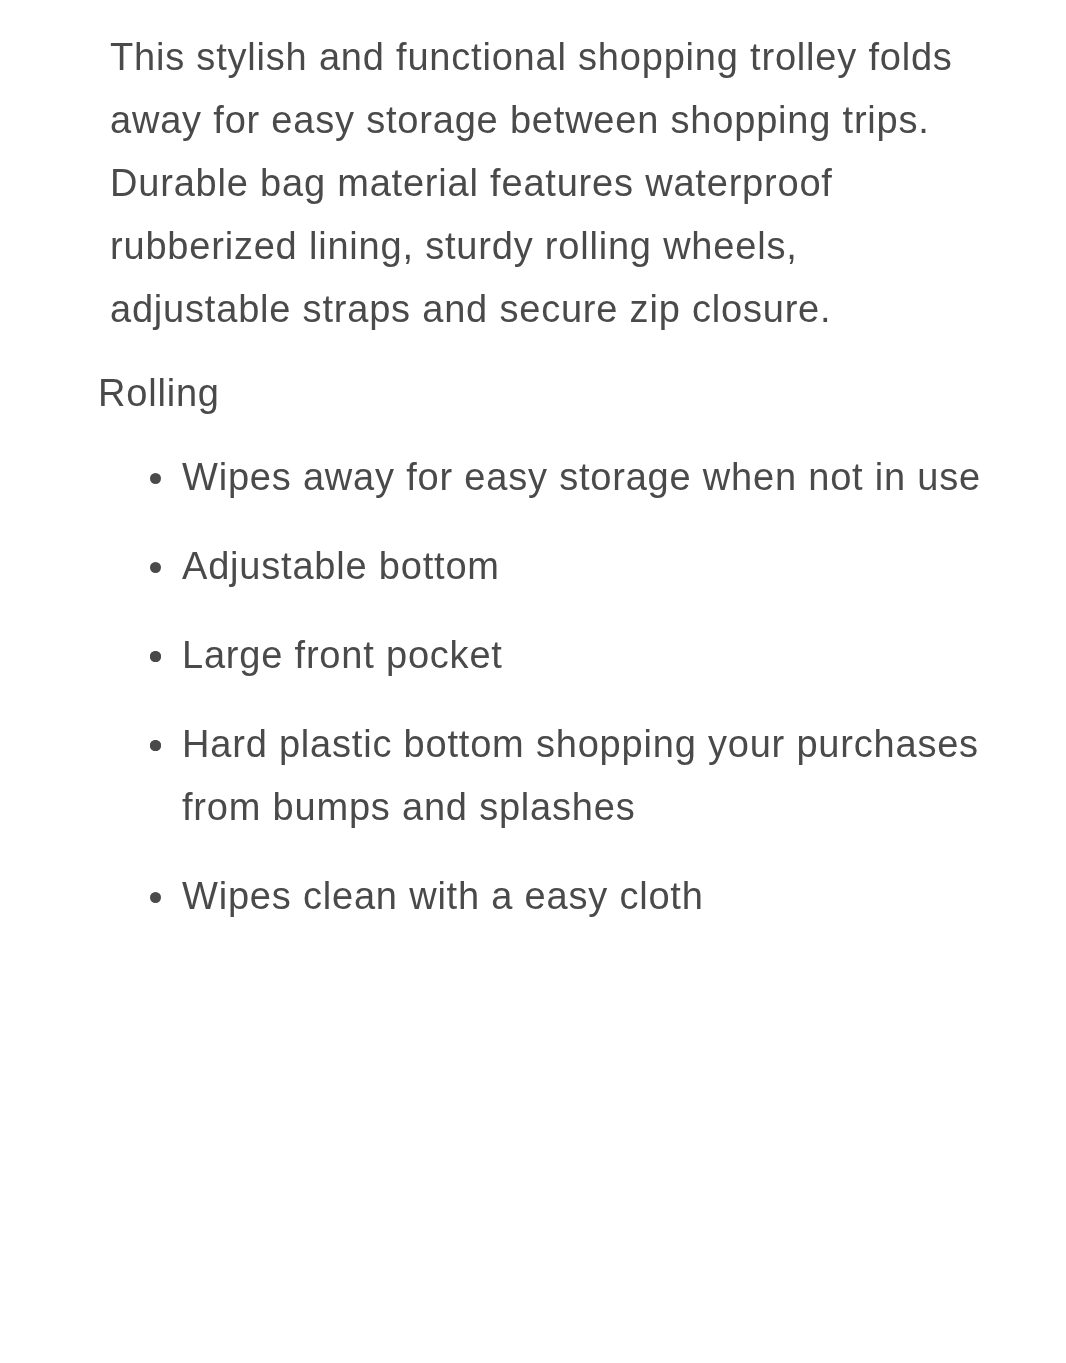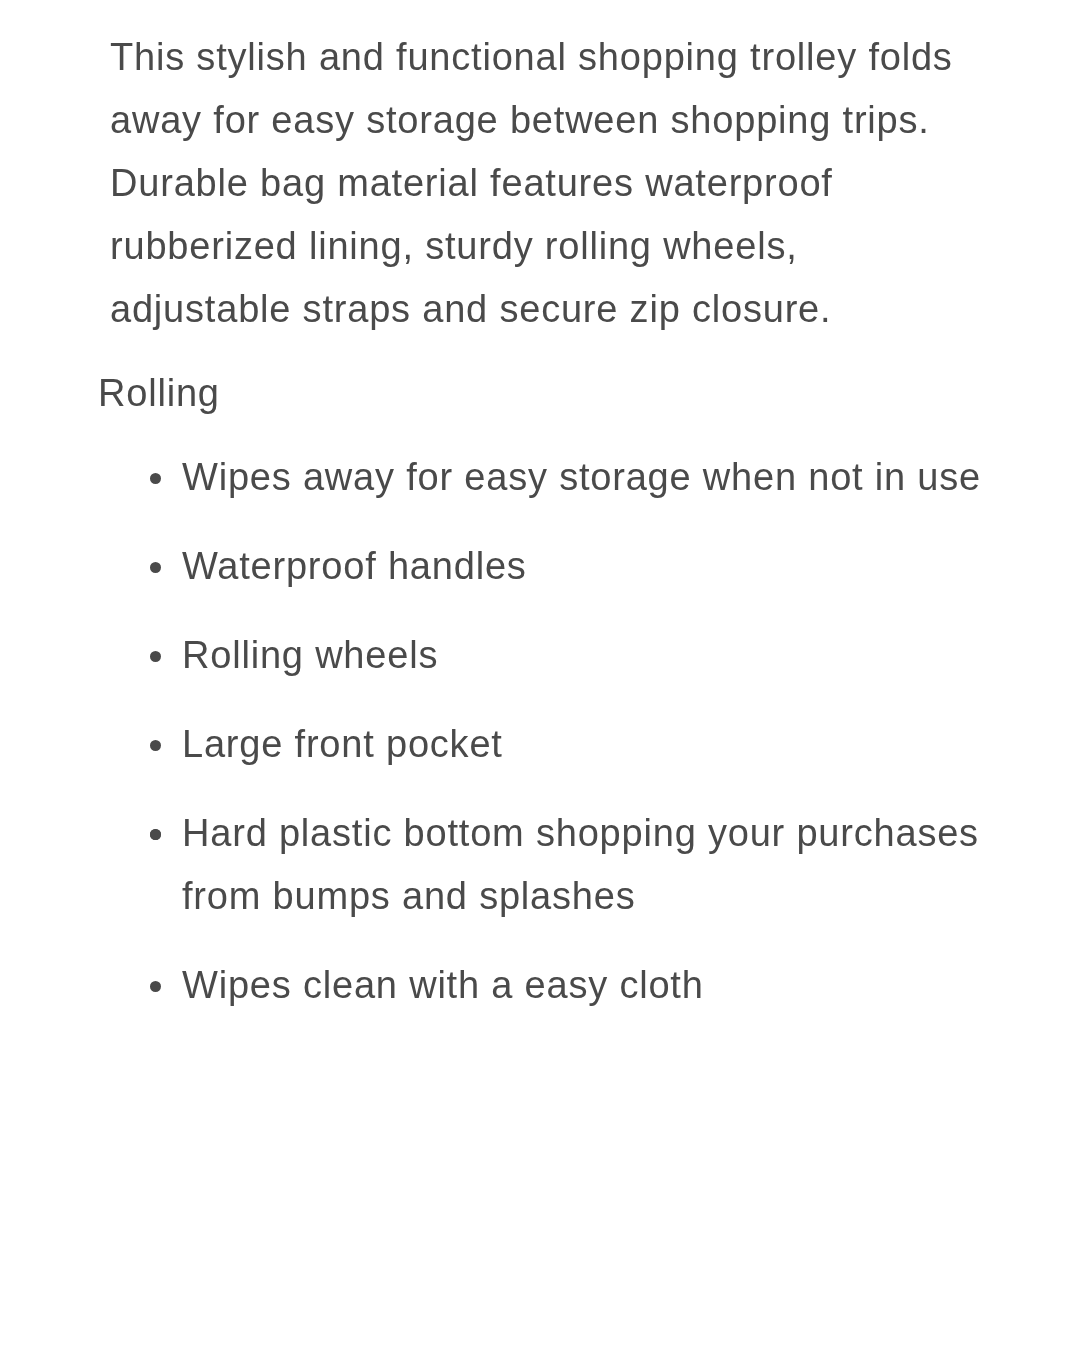--- a/index.html
+++ b/index.html
@@ -28,20 +28,20 @@
   }
 </style>
 </head>
 <body>
 
 <div class="content">
   <p class="desc">This stylish and functional shopping trolley folds away for easy storage between shopping trips. Durable bag material features waterproof rubberized lining, sturdy rolling wheels, adjustable straps and secure zip closure.</p>
   <div class="heading">Rolling</div>
   <ul class="features">
     <li><span class="bullet"></span><span>Wipes away for easy storage when not in use</span></li>
-    <li><span class="bullet"></span><span>Waterproof handles</span></li>
-    <li><span class="bullet"></span><span>Rolling wheels</span></li>
+    <li><span class="bullet"></span><span>Adjustable bottom</span></li>
+    <li><span class="bullet"></span></li>
     <li><span class="bullet"></span><span>Large front pocket</span></li>
     <li><span class="bullet"></span></li>
     <li><span class="bullet"></span><span>Hard plastic bottom shopping your purchases from bumps and splashes</span></li>
     <li><span class="bullet"></span><span>Wipes clean with a easy cloth</span></li>
   </ul>
 </div>
 
 </body></html>

